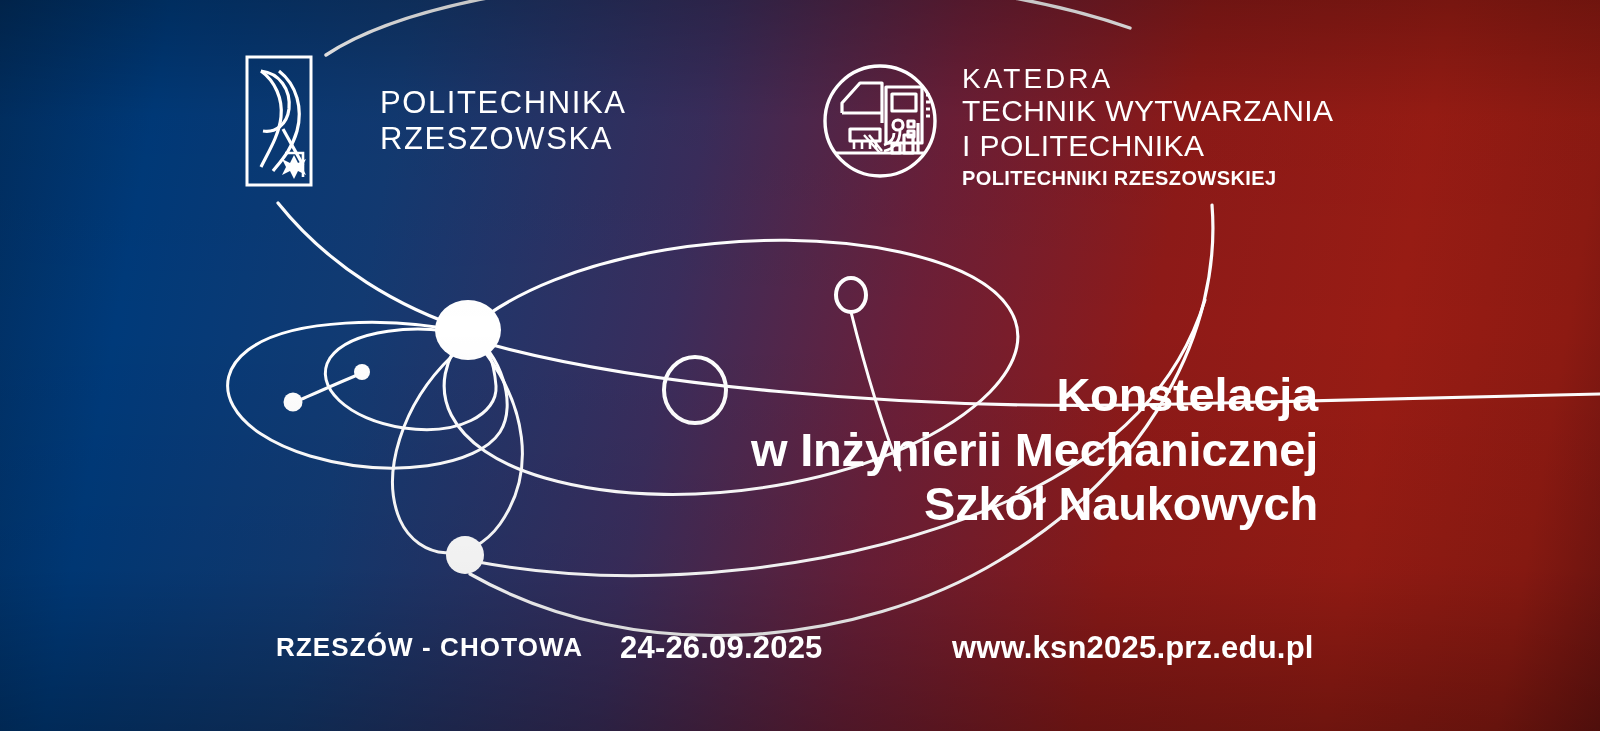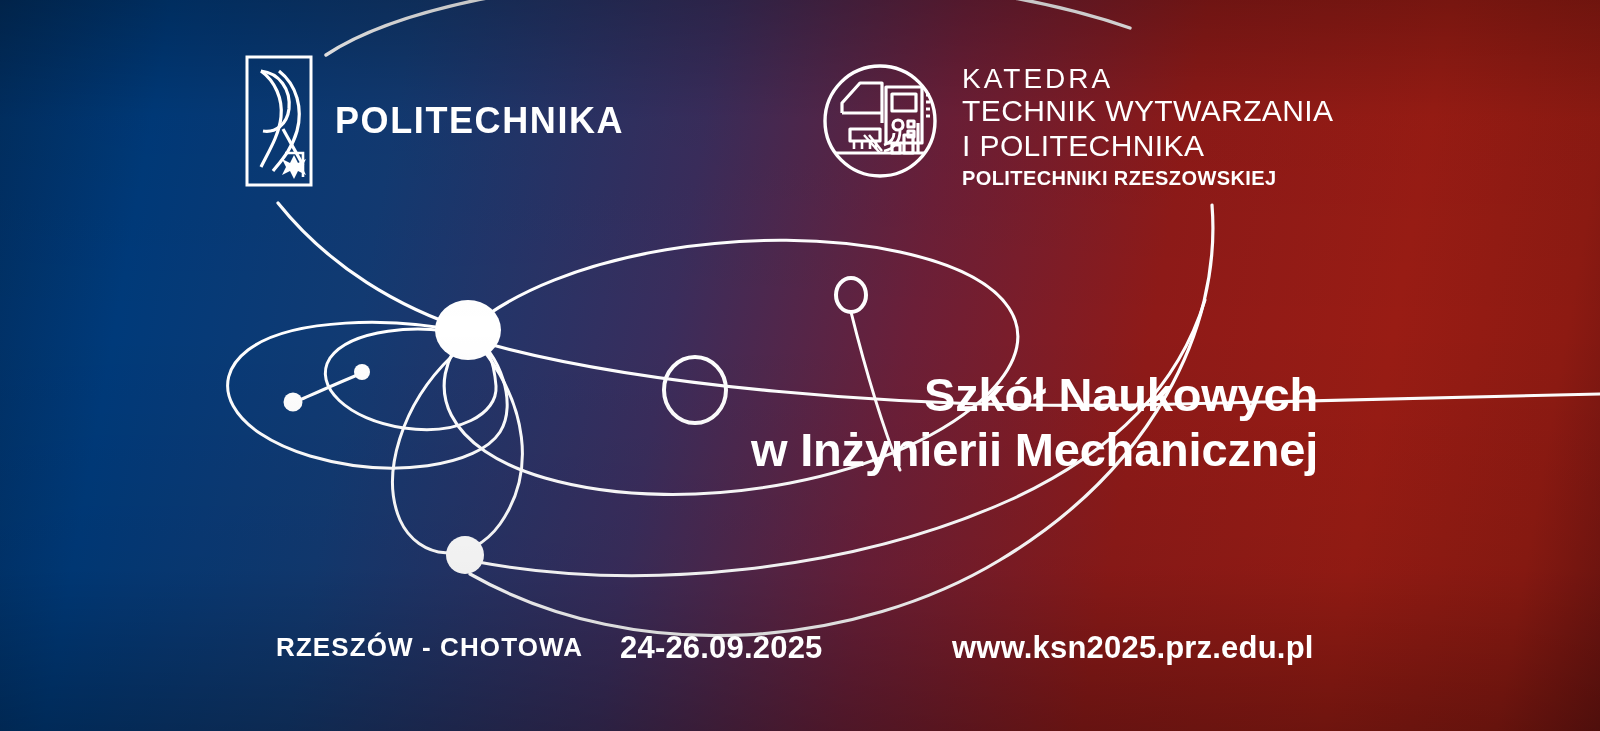--- a/index.html
+++ b/index.html
@@ -50,25 +50,26 @@
     align-items: center;
   }
   #logo-prz { left: 245px; top: 55px; }
   #logo-ktwia { left: 820px; top: 52px; }
 
   .prz-emblem { width: 68px; height: 132px; flex: 0 0 auto; }
   .ktwia-emblem { width: 120px; height: 120px; flex: 0 0 auto; }
 
   .prz-text { margin-left: 22px; color: #ffffff; }
   .prz-line1, .prz-line2 {
-    font-size: 36px;
-    font-weight: bold;
+    font-size: 31px;
+    font-weight: normal;
     letter-spacing: 1.6px;
     line-height: 1.16;
     white-space: nowrap;
+    margin-left: 45px;
   }
   .prz-line3 {
     font-size: 16.5px;
     font-weight: bold;
     letter-spacing: 0.9px;
     margin-top: 3px;
     white-space: nowrap;
   }
 
   .ktwia-text { margin-left: 22px; color: #ffffff; }
@@ -201,20 +202,21 @@
       <path d="M34 16 C 52 30, 58 54, 52 76 C 47 94, 36 106, 28 116" fill="none" stroke="#ffffff" stroke-width="3.2"></path>
       <path d="M38 74 L 58 110" fill="none" stroke="#ffffff" stroke-width="3.2"></path>
 
       <path d="M40 98 L 58 98 L 58 122" fill="none" stroke="#ffffff" stroke-width="2.6"></path>
 
       <path d="M49 100 L 53 108 L 61 104 L 57 112 L 61 120 L 53 116 L 49 124
                L 45 116 L 37 120 L 41 112 L 37 104 L 45 108 Z" fill="#ffffff" stroke="none"></path>
     </svg>
     <div class="prz-text">
       <div class="prz-line1">POLITECHNIKA</div>
+      <div class="prz-line2">RZESZOWSKA</div>
     </div>
   </div>
 
   <div class="logo-block" id="logo-ktwia">
     <svg class="ktwia-emblem" viewBox="0 0 120 120" aria-hidden="true">
       <circle cx="60" cy="60" r="55" fill="none" stroke="#ffffff" stroke-width="3.4"></circle>
       <g fill="none" stroke="#ffffff" stroke-width="3.2" stroke-linejoin="round">
 
         <path d="M22 52 L 22 42 L 40 22 L 62 22 L 62 62"></path>
         <path d="M22 52 L 62 52"></path>
@@ -245,21 +247,22 @@
     </svg>
     <div class="ktwia-text">
       <div class="ktwia-line1">KATEDRA</div>
       <div class="ktwia-line2">TECHNIK WYTWARZANIA</div>
       <div class="ktwia-line3">I POLITECHNIKA</div>
       <div class="ktwia-line4">POLITECHNIKI RZESZOWSKIEJ</div>
     </div>
   </div>
 
   <div id="title-block">
+    <div class="title-line">Konstelacja</div>
+    <div class="title-line">w Inżynierii Mechanicznej</div>
     <div class="title-line">Szkół Naukowych</div>
-    <div class="title-line">w Inżynierii Mechanicznej</div>
   </div>
 
   <div class="footer-item" id="footer-place">RZESZÓW - CHOTOWA</div>
   <div class="footer-item" id="footer-date">24-26.09.2025</div>
   <div class="footer-item" id="footer-url">www.ksn2025.prz.edu.pl</div>
 
 </div>
 
 </body></html>

